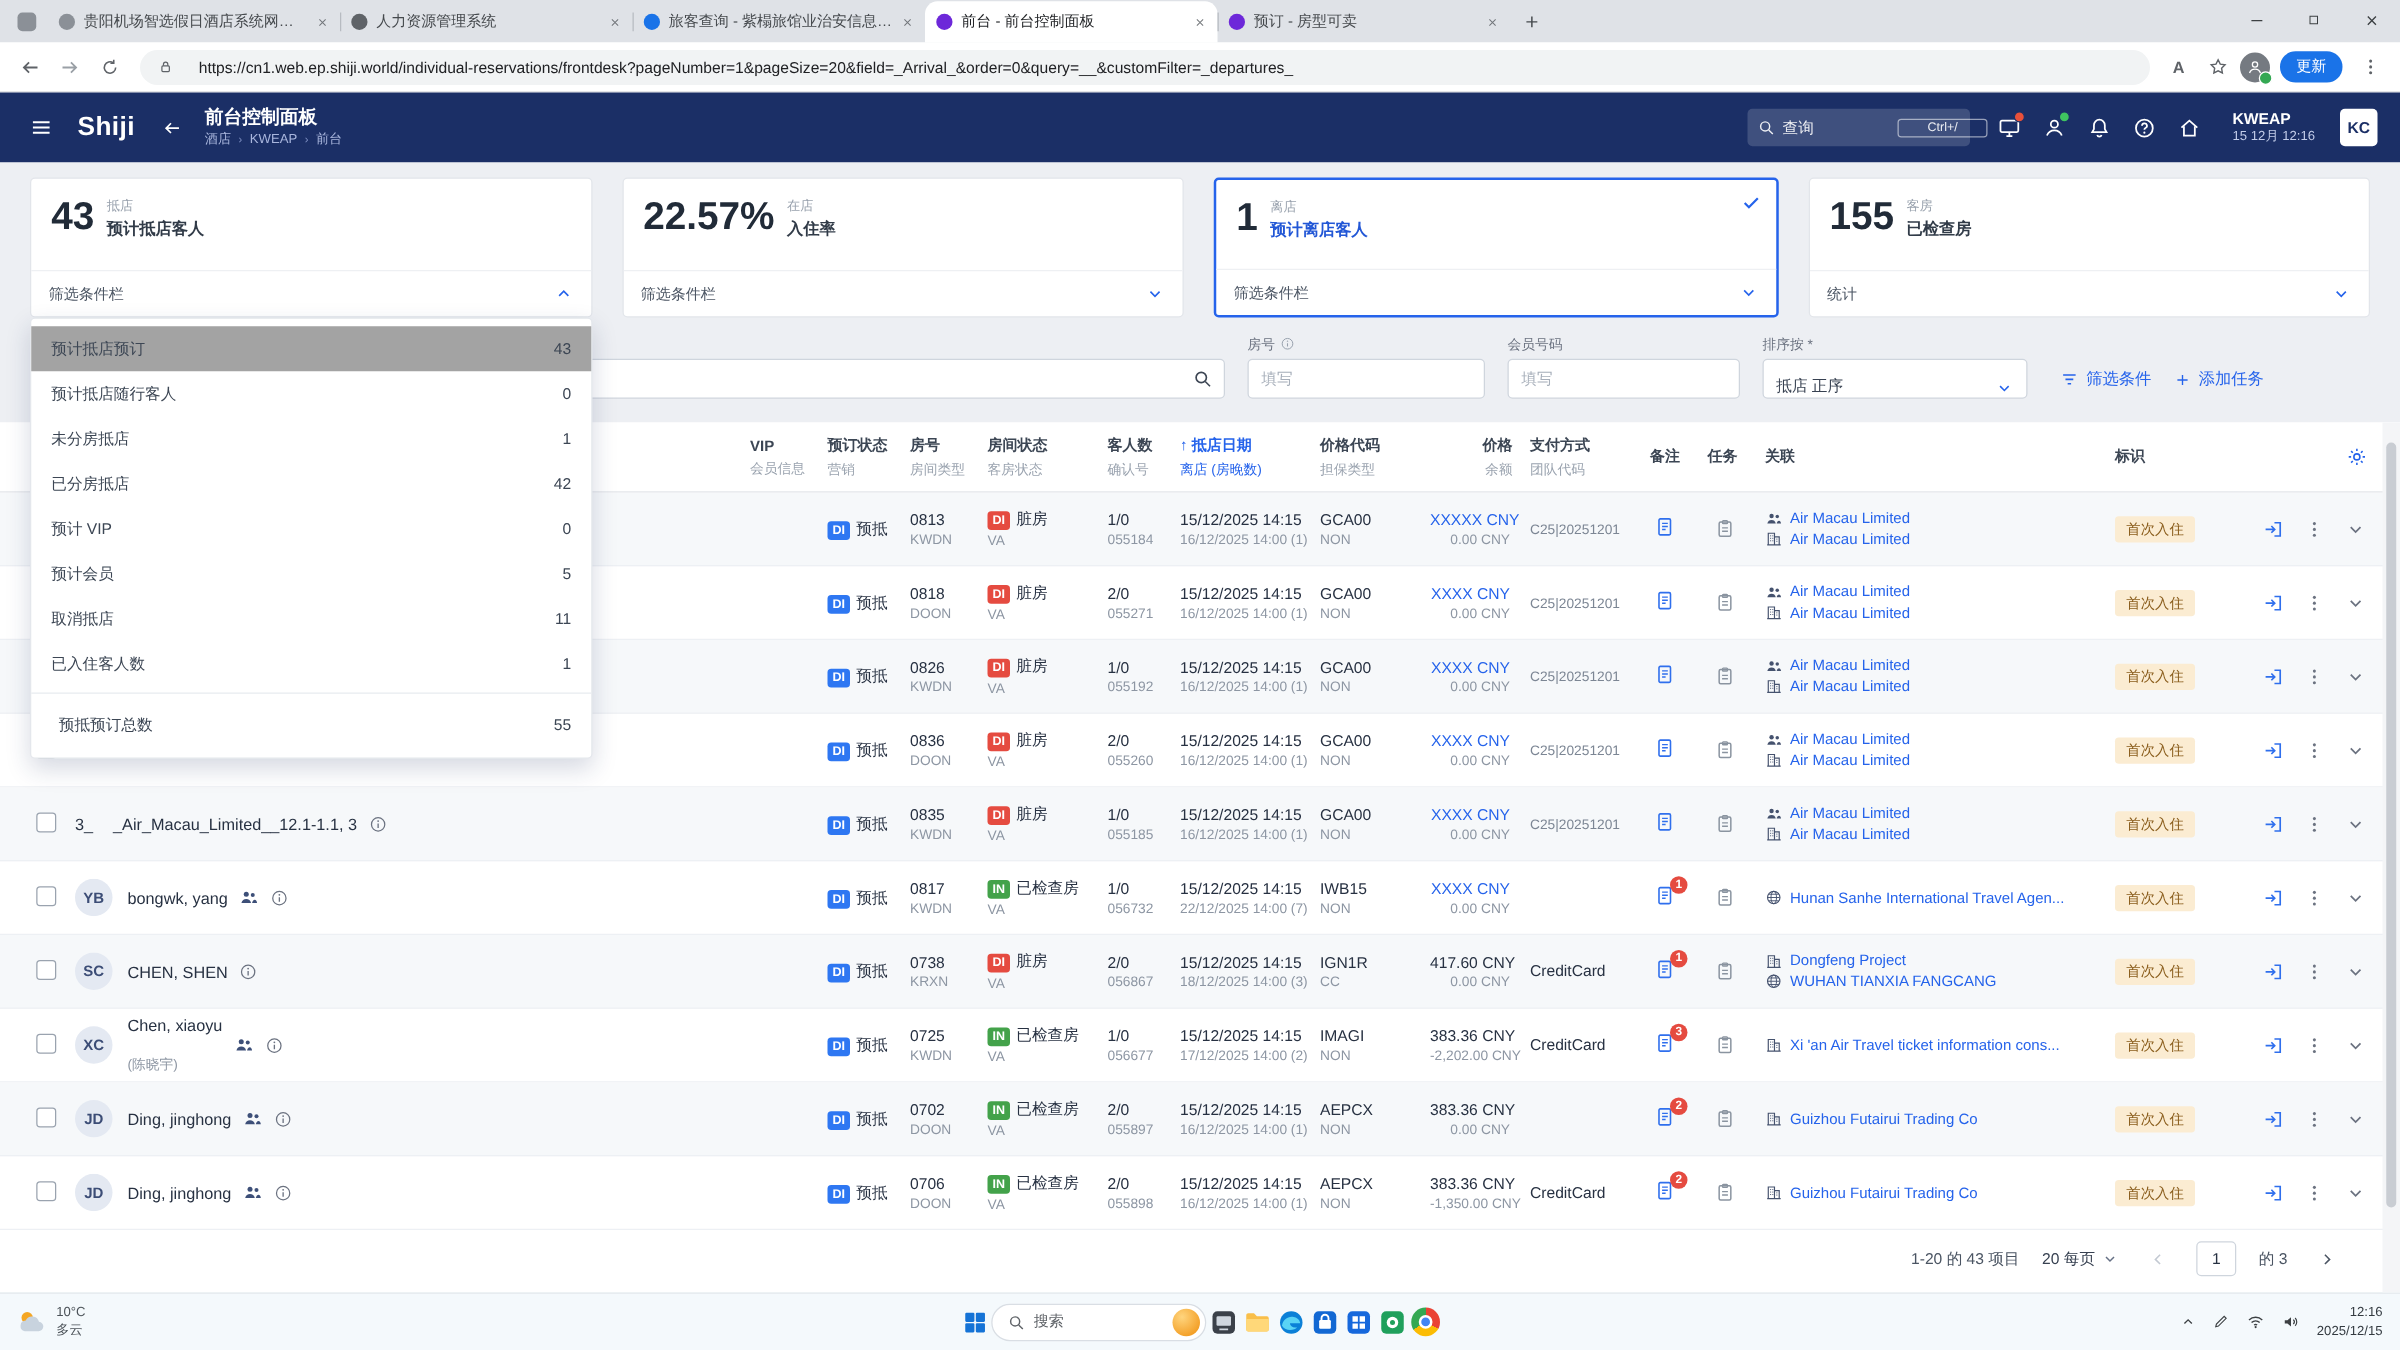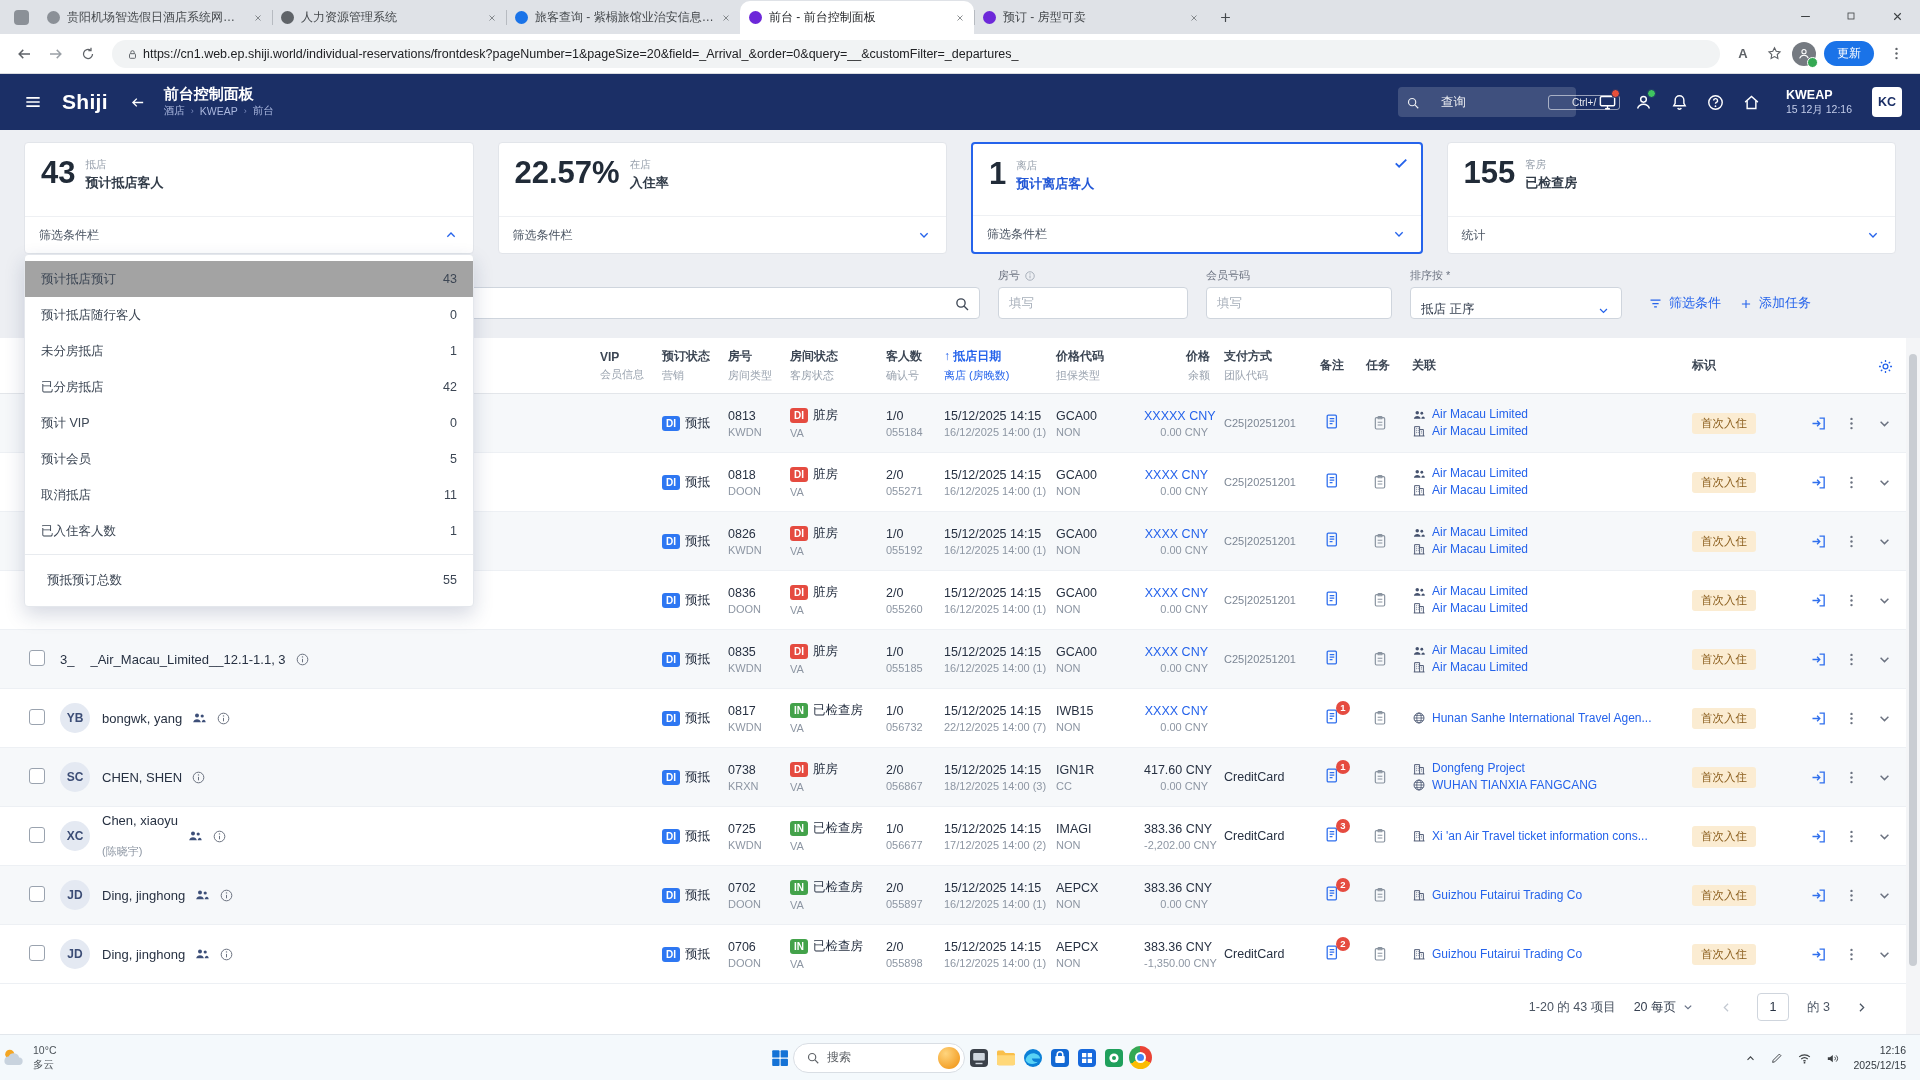--- a/index.html
+++ b/index.html
@@ -20,37 +20,37 @@
 .favicon{width:13px;height:13px;border-radius:50%;flex:none}
 .tab-title{flex:1;white-space:nowrap;overflow:hidden;text-overflow:ellipsis}
 .tab-close{flex:none;color:#5f6368;opacity:.85}
 .newtab{width:26px;height:26px;margin:0 0 4px 4px;display:flex;align-items:center;justify-content:center;color:#45494d}
 .wincontrols{margin-left:auto;display:flex;align-self:flex-start}
 .winbtn{width:46px;height:32px;display:flex;align-items:center;justify-content:center;color:#3c4043}
 
 
 .addressbar{height:40px;background:#fff;border-bottom:1px solid #dadce0;display:flex;align-items:center;padding:0 10px;gap:4px;flex:none}
 .nav-ico{width:28px;height:28px;border-radius:50%;display:flex;align-items:center;justify-content:center;color:#5f6368}
-.urlbox{flex:1;height:28px;background:#f1f3f4;border-radius:14px;display:flex;align-items:center;padding:0 14px;gap:4px;min-width:0;margin:0 6px}
+.urlbox{flex:1;height:28px;background:#f1f3f4;border-radius:14px;display:flex;align-items:center;padding:0 14px;gap:20px;min-width:0;margin:0 6px}
 .urltext{font-size:12.5px;color:#202124;white-space:nowrap;overflow:hidden;text-overflow:ellipsis}
 .read-aloud{font-size:13px;font-weight:700;color:#5f6368;width:26px;text-align:center}
 .avatar-br{width:24px;height:24px;border-radius:50%;background:#757a81;display:flex;align-items:center;justify-content:center;position:relative}
 .avatar-br::after{content:"";position:absolute;right:-2px;bottom:-2px;width:9px;height:9px;border-radius:50%;background:#34a853;border:1.5px solid #fff}
 .update-pill{background:#1a73e8;color:#fff;font-size:12px;padding:4px 13px;border-radius:13px;margin:0 4px;white-space:nowrap}
 
 
 .appheader{height:56px;background:#1b2f66;display:flex;align-items:center;color:#fff;padding:0 18px;gap:14px;flex:none}
 .hmenu{width:30px;height:30px;display:flex;align-items:center;justify-content:center}
 .logo{font-size:21px;font-weight:700;letter-spacing:.3px;margin-right:4px}
 .hback{width:24px;height:24px;display:flex;align-items:center;justify-content:center}
 .htitle{display:flex;flex-direction:column;gap:3px}
 .htitle .t{font-size:15px;font-weight:700;line-height:1}
 .crumb{font-size:10.5px;color:#a9b6dd;display:flex;gap:6px;align-items:center}
 .crumb .sep{color:#7e8fc2;font-size:9px}
-.hsearch{margin-left:auto;width:178px;height:30px;background:rgba(255,255,255,.16);border-radius:4px;display:flex;align-items:center;padding:0 8px;gap:21px}
+.hsearch{margin-left:auto;width:178px;height:30px;background:rgba(255,255,255,.16);border-radius:4px;display:flex;align-items:center;padding:0 8px;gap:6px}
 .hsearch input{background:transparent;border:0;outline:0;color:#fff;font-size:12.5px;width:86px;font-family:inherit}
 .hsearch input::placeholder{color:rgba(255,255,255,.9)}
 .kbd{border:1px solid rgba(255,255,255,.55);border-radius:3px;font-size:10px;padding:1px 23px;color:rgba(255,255,255,.9);margin-left:auto;white-space:nowrap}
 .hicons{display:flex;align-items:center;gap:2px}
 .hico{width:34px;height:34px;display:flex;align-items:center;justify-content:center;position:relative;color:#fff}
 .hbadge{position:absolute;top:4px;right:4px;width:9px;height:9px;border-radius:50%;border:1.5px solid #1b2f66}
 .hb-red{background:#e8503a}.hb-green{background:#3fc460}
 .hinfo{font-size:12.5px;font-weight:700;line-height:1.25;margin-left:4px}
 .hinfo .sub{font-size:10.5px;font-weight:400;color:#c3cdea}
 .kc{width:30px;height:30px;background:#fff;color:#1b2f66;border-radius:4px;display:flex;align-items:center;justify-content:center;font-weight:700;font-size:12.5px;margin-left:6px}
@@ -129,21 +129,21 @@
 .ditem.hl{background:#a3a3a3}
 .ddiv{height:1px;background:#e8ebef;margin:5px 0}
 .dtotal{height:40px;display:flex;align-items:center;justify-content:space-between;padding:0 16px 0 22px;font-size:12.5px;color:#3c4654}
 
 
 .sbar{position:absolute;right:0;top:338px;bottom:46px;width:14px;background:#f4f5f7;z-index:35}
 .sthumb{position:absolute;left:3px;right:3px;top:16px;height:612px;background:#c9cdd3;border-radius:5px}
 
 
 .taskbar{height:46px;background:#f4f9fc;border-top:1px solid #e2e7ec;display:flex;align-items:center;position:relative;flex:none}
-.tb-weather{display:flex;align-items:center;gap:7px;padding-left:0;cursor:pointer}
+.tb-weather{display:flex;align-items:center;gap:7px;padding-left:12px;cursor:pointer}
 .wtxt{font-size:10.5px;color:#4b5258;line-height:1.3}
 .tb-center{position:absolute;left:50%;top:0;bottom:0;transform:translateX(-50%);display:flex;align-items:center;}
 .tb-search{width:172px;height:30px;background:#fff;border:1px solid #d9dee4;border-radius:15px;display:flex;align-items:center;padding:0 4px 0 12px;gap:7px;font-size:12px;color:#5f6368;cursor:pointer}
 .tb-ball{width:22px;height:22px;border-radius:50%;margin-left:auto;background:radial-gradient(circle at 35% 30%,#ffd57e,#ef8e0b)}
 .tb-app{width:27px;height:27px;display:flex;align-items:center;justify-content:center;cursor:pointer}
 .chrome{width:23px;height:23px;border-radius:50%;background:conic-gradient(#ea4335 0 33%,#fbbc04 33% 66%,#34a853 66% 100%);position:relative;display:inline-block}
 .chrome::after{content:"";position:absolute;inset:6px;background:#4285f4;border-radius:50%;border:2px solid #fff}
 .tb-right{margin-left:auto;display:flex;align-items:center;gap:13px;padding-right:14px;color:#3c4043}
 .tb-time{font-size:10.5px;text-align:right;color:#333a40;line-height:1.35;cursor:pointer}
 </style>

